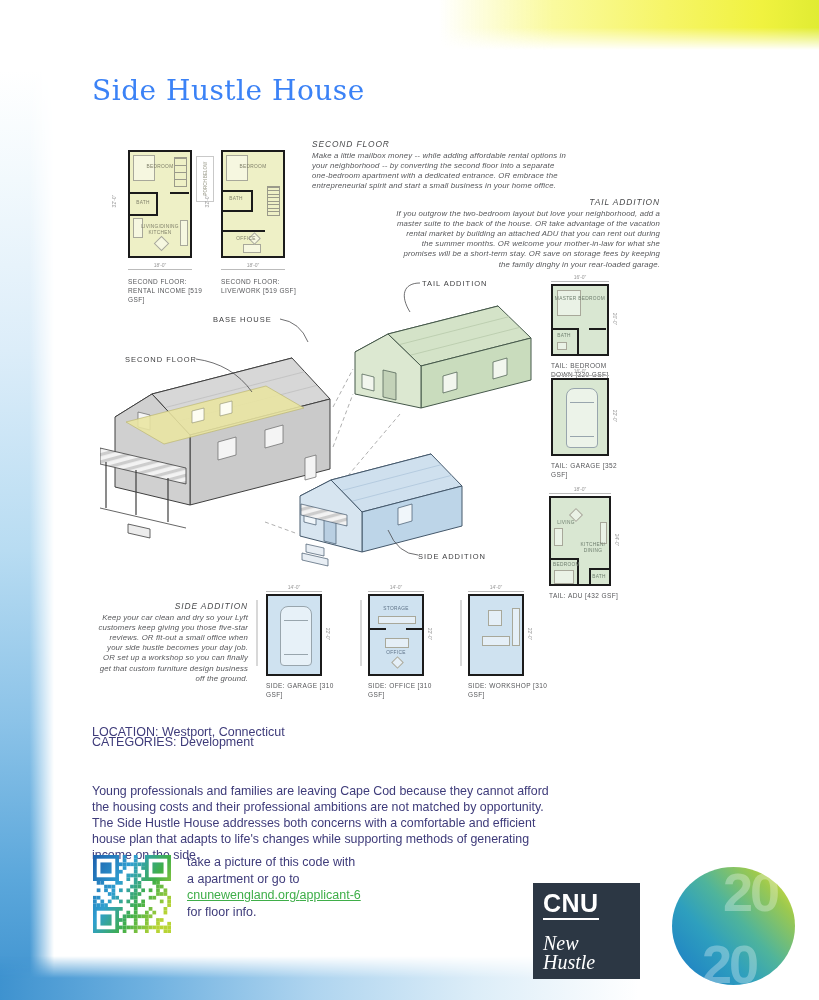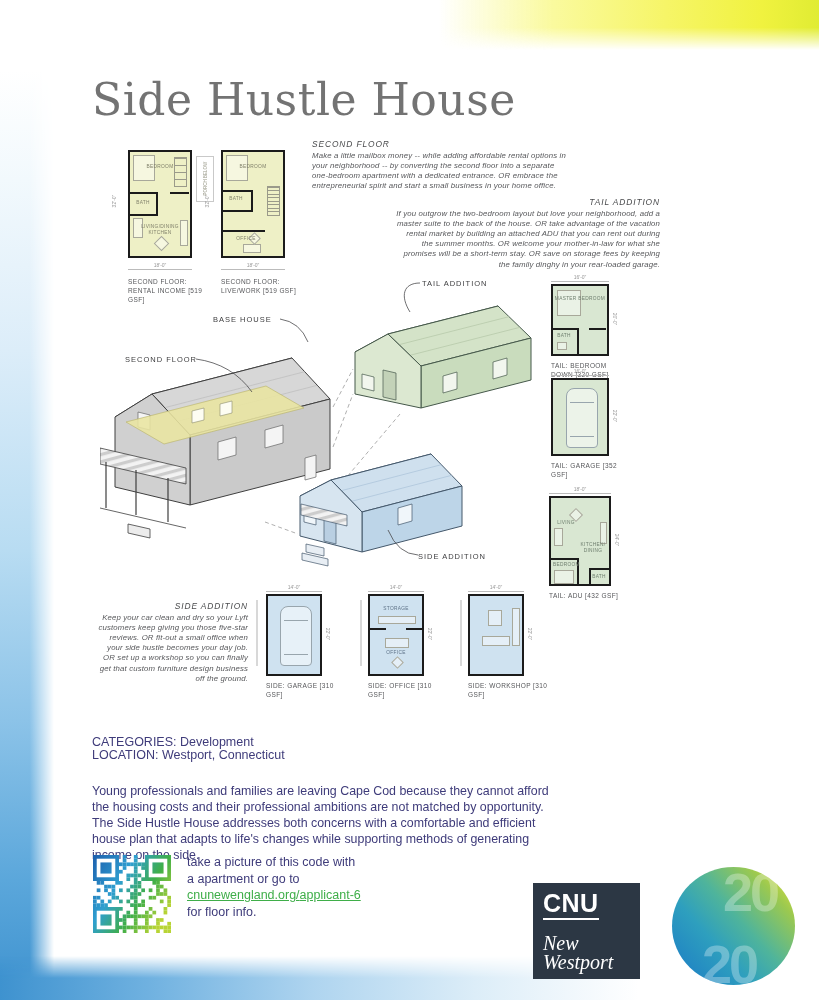--- a/index.html
+++ b/index.html
@@ -14,21 +14,21 @@
   .band-bottom{left:0;bottom:0;width:100%;height:44px;
     background:linear-gradient(to right,#3e92cf 0%,#6fb1e0 18%,#aed4ef 38%,#dcedf8 58%,#ffffff 78%);
     -webkit-mask-image:linear-gradient(to top,#000 50%,transparent 100%);
     mask-image:linear-gradient(to top,#000 50%,transparent 100%);}
   .band-topright{right:0;top:0;width:380px;height:50px;
     background:linear-gradient(to right,rgba(255,255,180,0) 0%,#fafa9e 30%,#f6f567 60%,#f0f23f 85%,#e0ec33 100%);
     -webkit-mask-image:linear-gradient(to bottom,#000 55%,transparent 100%);
     mask-image:linear-gradient(to bottom,#000 55%,transparent 100%);}
   .z{position:absolute;z-index:1;}
   
-  .title{left:92px;top:74px;font-family:"DejaVu Serif",serif;font-size:44px;color:#737373;letter-spacing:.5px;}
+  .title{left:92px;top:74px;font-family:"DejaVu Serif",serif;font-size:28px;color:#3b82f6;letter-spacing:.5px;}
   
   .anno{font-style:italic;color:#56575a;font-size:7.8px;line-height:1.3;letter-spacing:.15px;}
   .anno .anno-title{font-size:8.4px;letter-spacing:.9px;margin-bottom:1px;color:#4b4c4e;}
   .ar{text-align:right;}
   
   .plan{position:absolute;}
   .pbox{position:absolute;border:2.5px solid #1b1b1b;box-sizing:border-box;}
   .fill-y{background:#eef0c6;} .fill-g{background:#d9e7d2;} .fill-b{background:#cfe2f0;}
   .room{position:absolute;font-size:4.8px;line-height:1.2;color:#81816b;text-align:center;letter-spacing:.3px;}
   .room-g{color:#6f7f6f;} .room-b{color:#5f7388;}
@@ -296,21 +296,21 @@
       <div class="fix" style="left:12px;top:40px;width:26px;height:8px;"></div>
     </div>
     <div class="dimv rotr" style="left:55px;top:47px;">22'-0"</div>
     <div class="ptitle" style="left:8px;top:98px;width:80px;">SIDE: WORKSHOP [310 GSF]</div>
   </div>
 
   <div class="z meta" style="left:92px;top:735px;">
     <b>CATEGORIES:</b>
     <span>Development</span>
   </div>
-  <div class="z meta" style="left:92px;top:748px;">
+  <div class="z meta" style="left:92px;top:725px;">
     <b>LOCATION:</b>
     <span>Westport, Connecticut</span>
   </div>
   <div class="z desc" style="left:92px;top:784px;">Young professionals and families are leaving Cape Cod because they cannot afford the housing costs and their professional ambitions are not matched by opportunity. The Side Hustle House addresses both concerns with a comfortable and efficient house plan that adapts to life's changes while supporting methods of generating income on the side.</div>
 
   <svg class="z" id="qr-svg" style="left:93px;top:855px;" width="78" height="78" viewBox="0 0 78 78">
     <defs>
       <linearGradient id="qg" x1="0" y1="0" x2="78" y2="50" gradientUnits="userSpaceOnUse">
         <stop offset="0" stop-color="#1d5fae"></stop>
           <stop offset="0.4" stop-color="#2f9fd0"></stop>
@@ -461,21 +461,21 @@
       <rect x="7.428571428571429" y="59.42857142857143" width="11.142857142857142" height="11.142857142857142" fill="url(#qg)"></rect>
     </svg>
   <div class="z qrtext" style="left:187px;top:854px;">
     <span>take a picture of this code with a apartment or go to </span><a class="green">cnunewengland.org/</a><a class="green">applicant-6</a><span> for floor info.</span>
   </div>
 
   <div class="z cnu">
     <span class="acr">CNU</span>
     <div class="ne">
       <div>New</div>
-      <div>Westport</div>
+      <div>Hustle</div>
     </div>
   </div>
 
   <div class="z awards">
     <div class="yr y20">20</div>
     <div class="yr y18">20</div>
   </div>
 
 </div>
 

